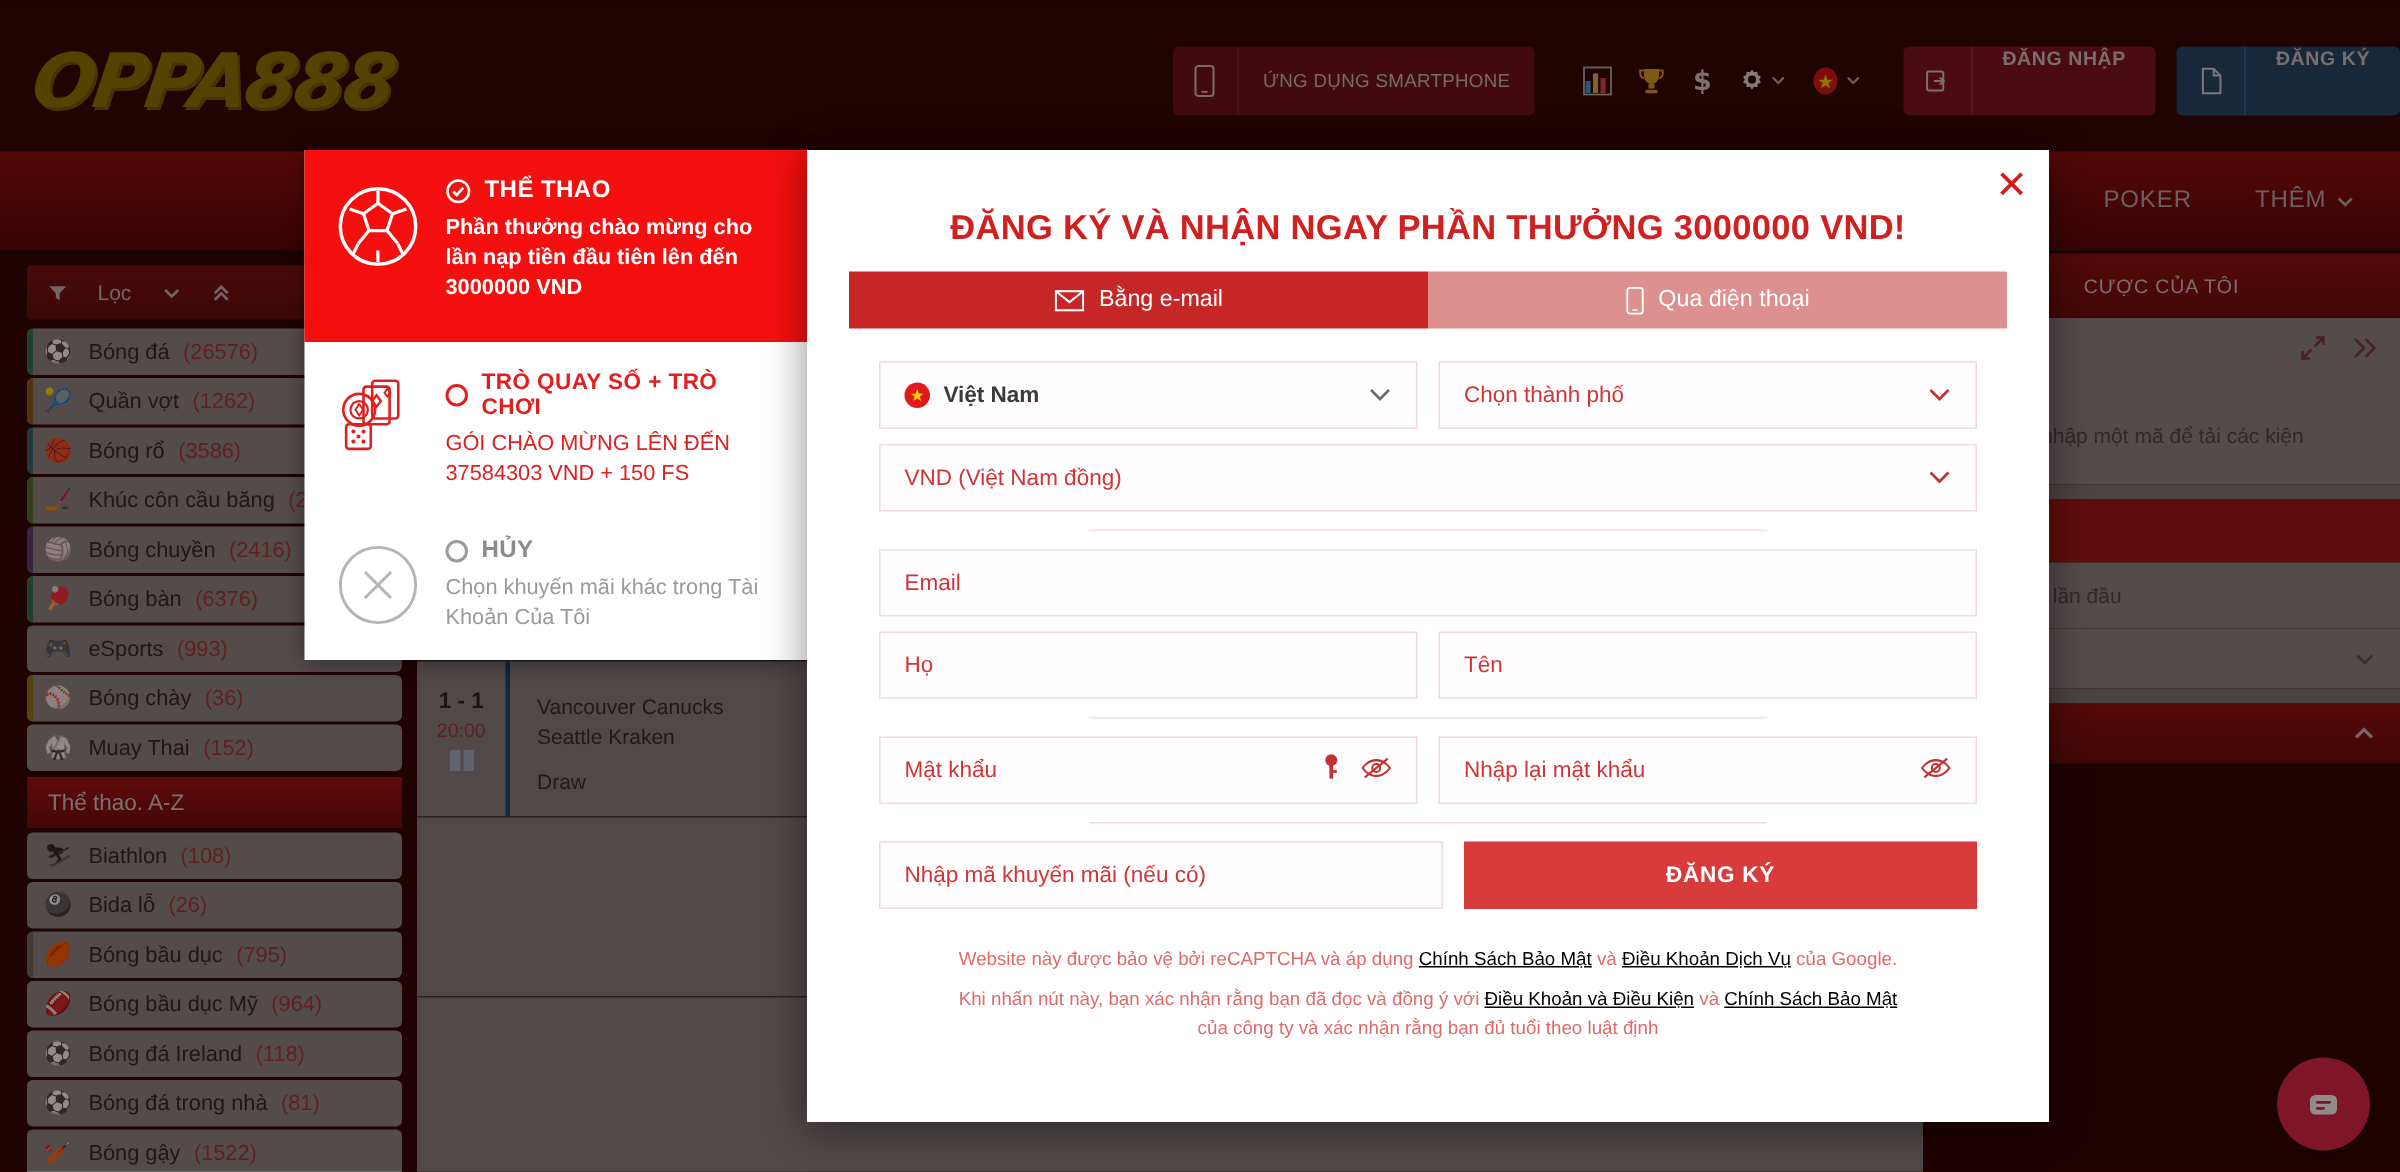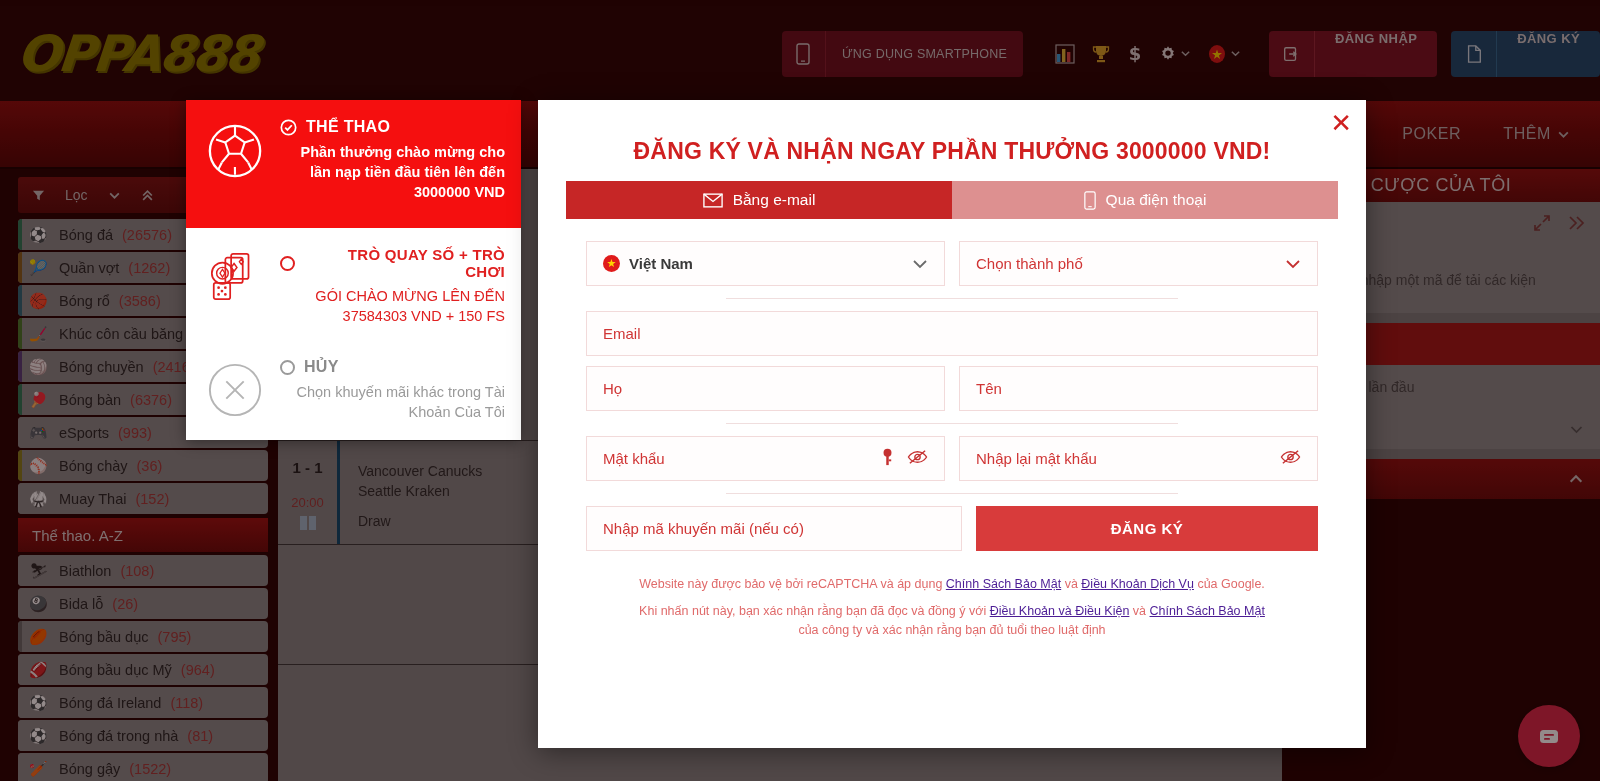--- a/index.html
+++ b/index.html
@@ -93,32 +93,32 @@
   }
 
   
   .center { position: absolute; top: 0; left: 278px; right: 318px; bottom: 0; background: #868686; }
   .ev-row { display: flex; border-bottom: 1px solid #3a3a3a; min-height: 104px; }
   .ev-score {
     width: 62px; padding-top: 18px; text-align: center;
     border-right: 3px solid #0c4a6e; flex: 0 0 62px;
   }
   .ev-score .sc { font-weight: bold; font-size: 15px; color: #222; }
-  .ev-score .tm { font-size: 13px; color: #a03a3a; margin-top: 19px; }
+  .ev-score .tm { font-size: 13px; color: #a03a3a; margin-top: 3px; }
   .ev-score .bars { margin-top: 6px; display:flex; justify-content:center; gap:2px; }
   .ev-score .bars i { display:block; width:7px; height:14px; background:#9fb7c9; }
   .ev-teams { padding: 20px 0 0 18px; font-size: 14px; color: #2e2e2e; line-height: 20px; }
   .ev-teams .dr { margin-top: 10px; }
 
   
   .rsidebar { position: absolute; top: 0; right: 0; width: 318px; bottom: 0; }
   .rs-head {
-    height: 33px; background: linear-gradient(180deg,#8d1212,#6a0c0c);
+    height: 43px; background: linear-gradient(180deg,#8d1212,#6a0c0c);
     display: flex; align-items: center; justify-content: center;
-    color: #d6cccc; font-size: 18px; letter-spacing: .6px;
+    color: #d6cccc; font-size: 13px; letter-spacing: .6px;
   }
   .rs-tools {
     height: 46px; background: #8b8b8b; display: flex; align-items: center;
     justify-content: flex-end; gap: 14px; padding-right: 14px; color: #6b3030; font-size: 19px;
   }
   .rs-body { background: #8b8b8b; padding: 22px 18px; color: #4a4a4a; font-size: 14px; line-height: 21px; }
   .rs-gap { height: 10px; background: #7d7d7d; }
   .rs-promo-head {
     height: 42px; background: #a31818; display: flex; align-items: center;
     padding-left: 18px; color: #e3d8d8; font-size: 14px; letter-spacing: .5px;
@@ -133,22 +133,22 @@
     position: absolute; right: 20px; bottom: 14px; width: 62px; height: 62px;
     border-radius: 50%; background: #d9294a; display: flex; align-items: center; justify-content: center;
     box-shadow: 0 2px 8px rgba(0,0,0,.35);
   }
 
   
   #dim { position: absolute; inset: 0; background: rgba(20,0,0,0.46); }
 
   
   .promo {
-    position: absolute; top: 100px; left: 186px; width: 335px; height: 340px;
-    background: #fff; box-shadow: 0 2px 14px rgba(0,0,0,.4); text-align: right;
+    position: absolute; top: 100px; left: 203px; width: 335px; height: 340px;
+    background: #fff; box-shadow: 0 2px 14px rgba(0,0,0,.4);
   }
   .promo-card { display: flex; gap: 14px; padding: 18px 16px 14px 18px; }
   .promo-card.active { background: #f50f0f; color: #fff; height: 128px; }
   .promo-ico { flex: 0 0 62px; display: flex; align-items: flex-start; justify-content: center; padding-top: 4px; }
   .promo-txt { flex: 1; }
   .promo-title { display: flex; align-items: center; gap: 9px; font-size: 16px; font-weight: bold; letter-spacing: .3px; }
   .promo-sub { font-size: 14.5px; line-height: 20px; margin-top: 6px; font-weight: bold; }
   .promo-card.mid .promo-title { color: #e02020; font-weight: bold; font-size: 15px; }
   .promo-card.mid .promo-sub { color: #e02020; font-weight: normal; }
   .promo-card.off .promo-title { color: #8a8a8a; font-weight: bold; }
@@ -191,21 +191,21 @@
     display: inline-flex; align-items: center; justify-content: center;
     color: #ffd400; font-size: 11px; margin-right: 9px; flex: 0 0 17px;
   }
   .divider { height: 1px; background: #f0dede; margin: 12px 140px; }
   .btn-submit {
     flex: 1; height: 45px; background: #d83b3b; color: #fff; font-size: 15px;
     font-weight: bold; letter-spacing: .5px;
     display: flex; align-items: center; justify-content: center;
   }
   .legal { text-align: center; color: #e06a6a; font-size: 12.5px; line-height: 19px; padding: 14px 50px 0 50px; }
-  .legal a { color: #4c1d95; text-decoration: underline; }
+  .legal a { color: #000000; text-decoration: underline; }
   .legal .p2 { margin-top: 8px; }
 </style>
 </head>
 <body>
 
 <div id="page">
 
   <div class="header">
     <div class="logo">OPPA888</div>
     <div class="hdr-right">
@@ -587,20 +587,30 @@
       <div class="fld">
         <span>Chọn thành phố</span>
         <span class="chev">
           <svg width="16" height="10" viewBox="0 0 16 10">
               <path d="M2 2l6 6 6-6" fill="none" stroke="#c53030" stroke-width="1.8"></path>
             </svg>
         </span>
       </div>
     </div>
 
+    <div class="row">
+      <div class="fld full">
+        <span>VND (Việt Nam đồng)</span>
+        <span class="chev">
+          <svg width="16" height="10" viewBox="0 0 16 10">
+              <path d="M2 2l6 6 6-6" fill="none" stroke="#c53030" stroke-width="1.8"></path>
+            </svg>
+        </span>
+      </div>
+    </div>
 
     <div class="divider"></div>
 
     <div class="row">
       <div class="fld">
         <span>Email</span>
       </div>
     </div>
 
     <div class="row">

